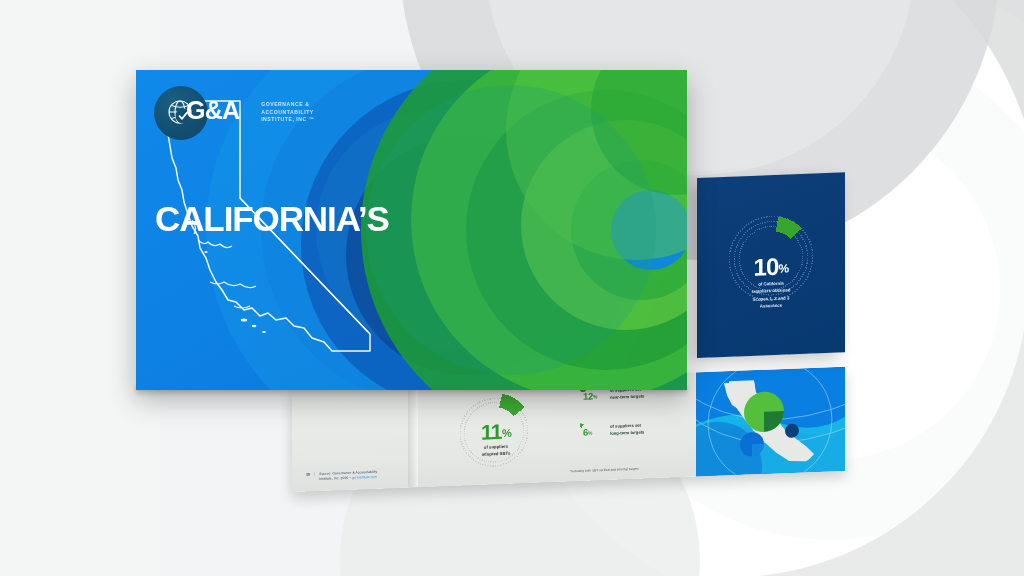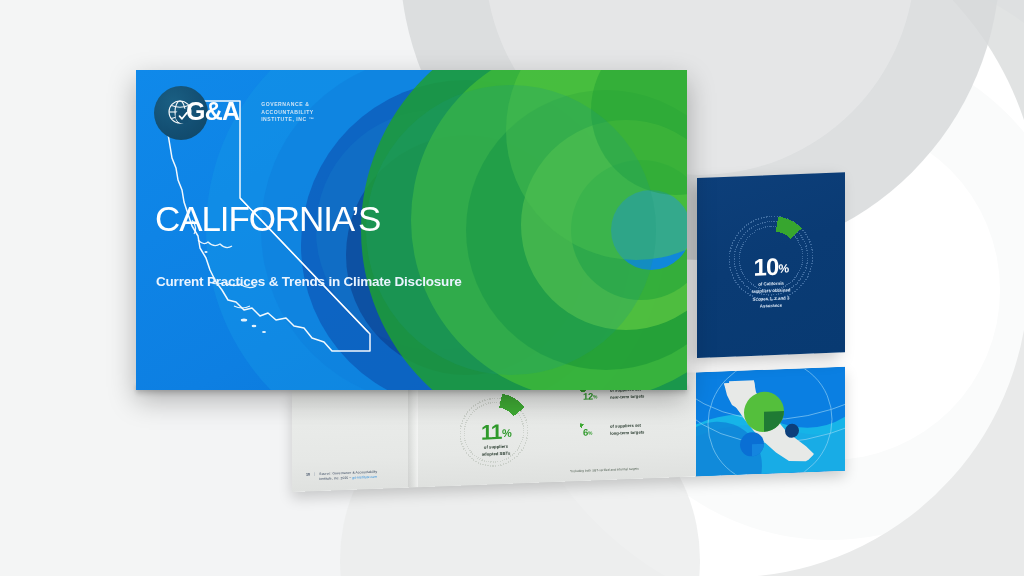--- a/index.html
+++ b/index.html
@@ -126,27 +126,27 @@
     overflow:hidden;
     box-shadow:0 10px 26px rgba(0,0,0,.28);
   }
   #cover-art { position:absolute; inset:0; }
 
   .logo-badge {
     position:absolute; left:18px; top:16px; width:54px; height:54px;
     border-radius:50%;
     background:radial-gradient(circle at 35% 30%, #1a5f83 0%, #134f73 55%, #0f4565 100%);
   }
-  .logo-text { position:absolute; left:50px; top:28px; display:flex; align-items:flex-end; gap:22px; }
+  .logo-text { position:absolute; left:50px; top:28px; display:flex; align-items:center; gap:22px; }
   .logo-ga { color:#fff; font-weight:800; font-size:25px; letter-spacing:-.8px; line-height:1; }
   .logo-sub { color:#cfe4f5; font-weight:600; font-size:5.1px; line-height:1.5;
               letter-spacing:.55px; padding-top:3px; }
 
   .cover-title {
-    position:absolute; left:19px; top:130px; color:#fff; font-weight:400;
+    position:absolute; left:19px; top:130px; color:#fff; font-weight:700;
     font-size:35px; line-height:1.08; letter-spacing:-1.1px;
   }
   .cover-sub {
     position:absolute; left:20px; top:204px; color:#eaf4ff; font-weight:700;
     font-size:13.5px; letter-spacing:-.2px;
   }
 
   
   #cover-shadow {
     position:absolute; left:136px; top:386px; width:551px; height:10px;
@@ -332,14 +332,13 @@
     </svg>
   </div>
   <div class="logo-text">
     <span class="logo-ga">G&amp;A</span>
     <span class="logo-sub">GOVERNANCE &amp;<br>ACCOUNTABILITY<br>INSTITUTE, INC ™</span>
   </div>
 
   <div class="cover-title">
     <span>CALIFORNIA’S</span><br>
   </div>
-  <div class="cover-sub">Current Practices &amp; Trends in Climate Disclosure</div>
 </div>
 
 </body></html>

